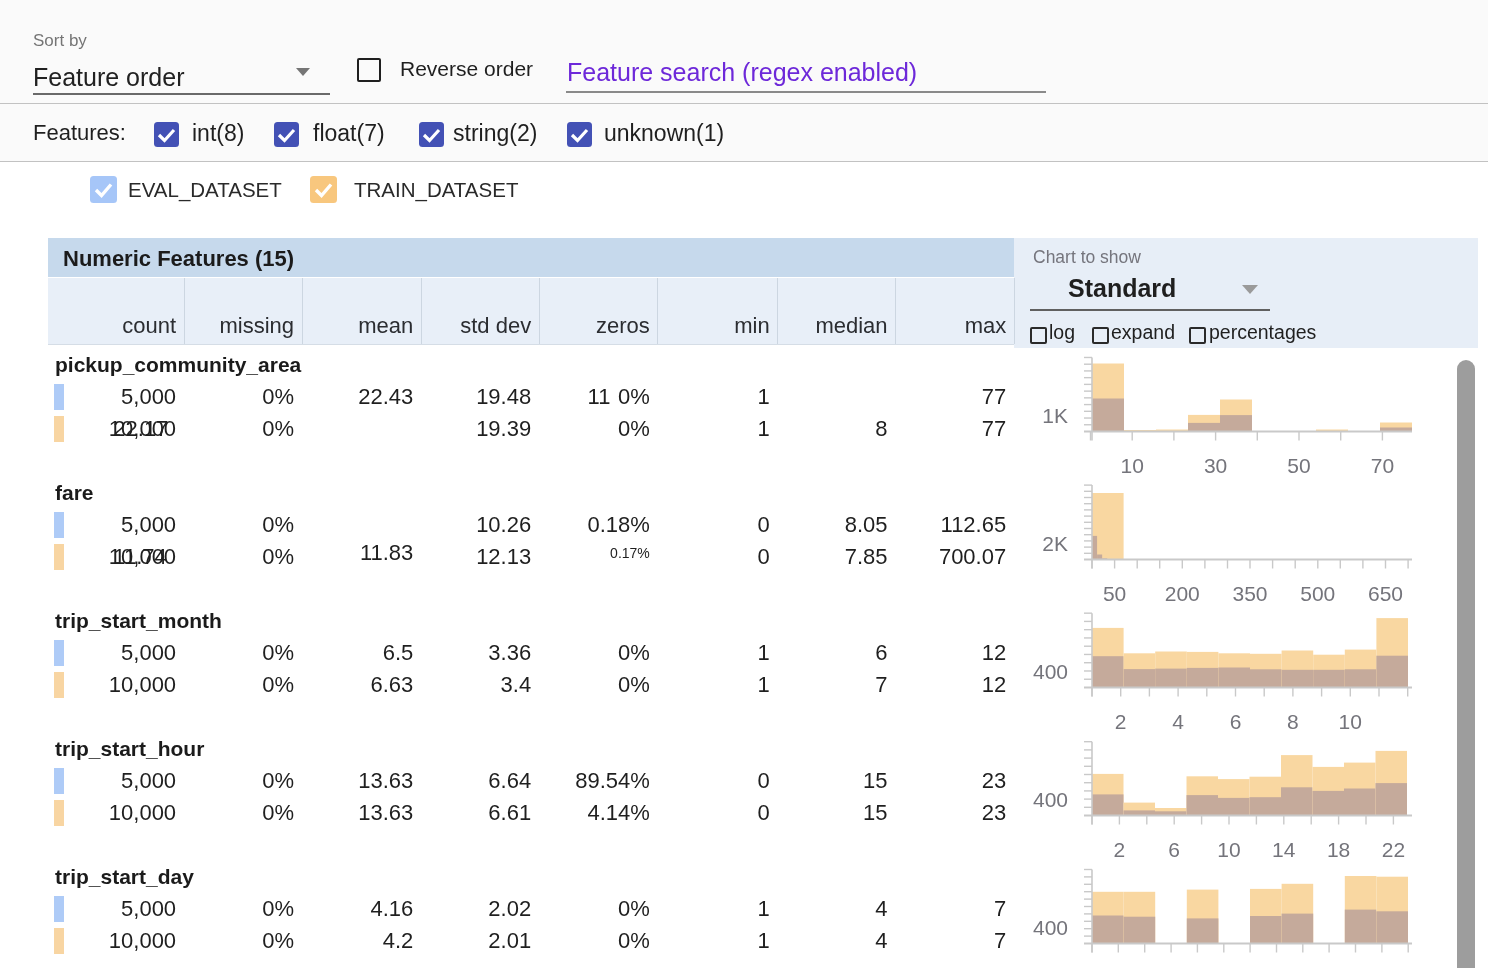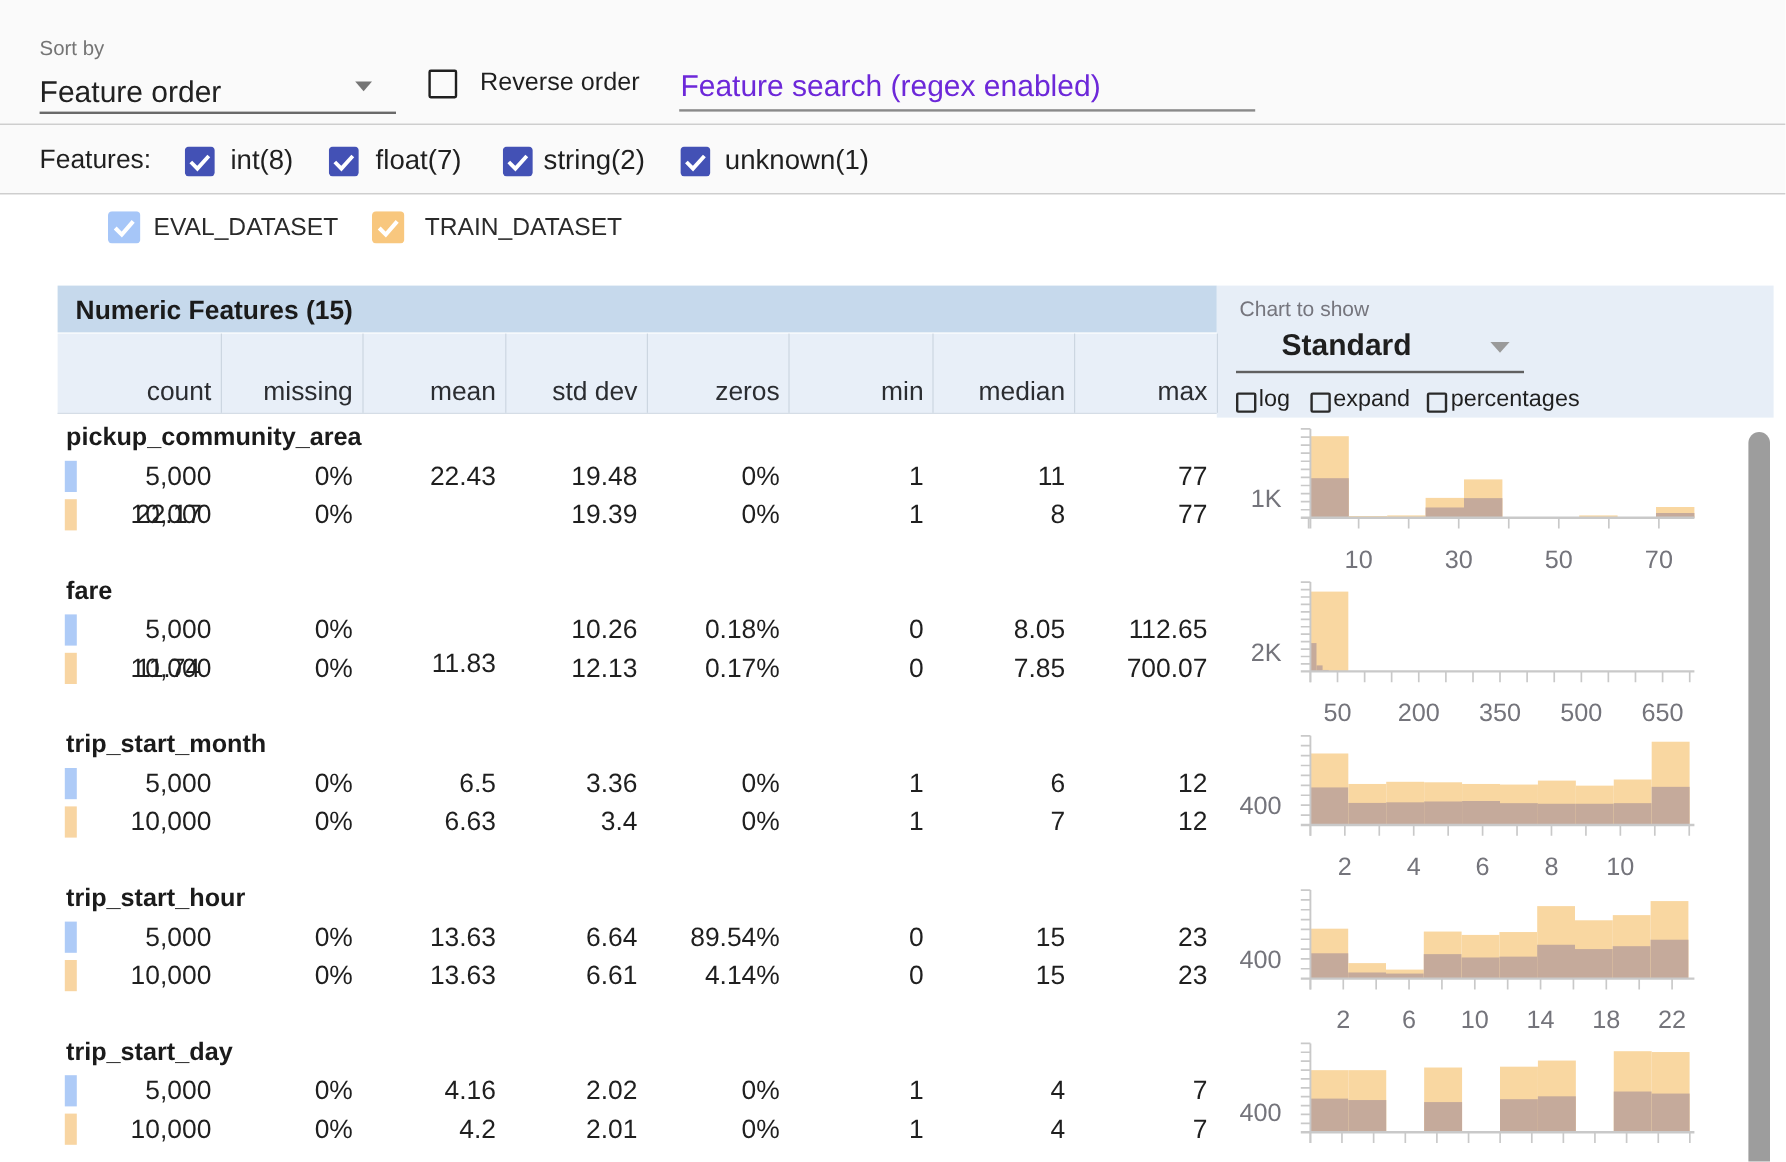--- a/index.html
+++ b/index.html
@@ -83,21 +83,21 @@
 <div style="position:absolute;left:1209px;top:323.4px;font-size:19.5px;color:#1f1f1f;font-weight:normal;line-height:1;white-space:nowrap;">percentages</div>
 <div style="position:absolute;left:55px;top:354.3px;font-size:21px;color:#1b1b1b;font-weight:bold;line-height:1;white-space:nowrap;">pickup_community_area</div>
 <div class="abs" style="left:54px;top:384px;width:10px;height:26px;background:#aecbf7;"></div>
 <div class="abs" style="left:54px;top:416px;width:10px;height:26px;background:#f8d5a2;"></div>
 <div style="position:absolute;left:-123.9px;top:385.9px;width:300px;text-align:right;font-size:22px;color:#1f1f1f;font-weight:normal;line-height:1;white-space:nowrap;">5,000</div>
 <div style="position:absolute;left:-6.0px;top:385.9px;width:300px;text-align:right;font-size:22px;color:#1f1f1f;font-weight:normal;line-height:1;white-space:nowrap;">0%</div>
 <div style="position:absolute;left:113.30000000000001px;top:385.9px;width:300px;text-align:right;font-size:22px;color:#1f1f1f;font-weight:normal;line-height:1;white-space:nowrap;">22.43</div>
 <div style="position:absolute;left:231.20000000000005px;top:385.9px;width:300px;text-align:right;font-size:22px;color:#1f1f1f;font-weight:normal;line-height:1;white-space:nowrap;">19.48</div>
 <div style="position:absolute;left:349.79999999999995px;top:385.9px;width:300px;text-align:right;font-size:22px;color:#1f1f1f;font-weight:normal;line-height:1;white-space:nowrap;">0%</div>
 <div style="position:absolute;left:469.70000000000005px;top:385.9px;width:300px;text-align:right;font-size:22px;color:#1f1f1f;font-weight:normal;line-height:1;white-space:nowrap;">1</div>
-<div style="position:absolute;left:587.6px;top:385.9px;width:300px;text-align:right;font-size:22px;color:#1f1f1f;font-weight:normal;line-height:1;white-space:nowrap;">11</div>
+<div style="position:absolute;left:587.6px;top:385.9px;width:300px;text-align:left;font-size:22px;color:#1f1f1f;font-weight:normal;line-height:1;white-space:nowrap;">11</div>
 <div style="position:absolute;left:706.2px;top:385.9px;width:300px;text-align:right;font-size:22px;color:#1f1f1f;font-weight:normal;line-height:1;white-space:nowrap;">77</div>
 <div style="position:absolute;left:-123.9px;top:417.9px;width:300px;text-align:right;font-size:22px;color:#1f1f1f;font-weight:normal;line-height:1;white-space:nowrap;">10,000</div>
 <div style="position:absolute;left:-6.0px;top:417.9px;width:300px;text-align:right;font-size:22px;color:#1f1f1f;font-weight:normal;line-height:1;white-space:nowrap;">0%</div>
 <div style="position:absolute;left:113.30000000000001px;top:417.9px;width:300px;text-align:left;font-size:22px;color:#1f1f1f;font-weight:normal;line-height:1;white-space:nowrap;">22.17</div>
 <div style="position:absolute;left:231.20000000000005px;top:417.9px;width:300px;text-align:right;font-size:22px;color:#1f1f1f;font-weight:normal;line-height:1;white-space:nowrap;">19.39</div>
 <div style="position:absolute;left:349.79999999999995px;top:417.9px;width:300px;text-align:right;font-size:22px;color:#1f1f1f;font-weight:normal;line-height:1;white-space:nowrap;">0%</div>
 <div style="position:absolute;left:469.70000000000005px;top:417.9px;width:300px;text-align:right;font-size:22px;color:#1f1f1f;font-weight:normal;line-height:1;white-space:nowrap;">1</div>
 <div style="position:absolute;left:587.6px;top:417.9px;width:300px;text-align:right;font-size:22px;color:#1f1f1f;font-weight:normal;line-height:1;white-space:nowrap;">8</div>
 <div style="position:absolute;left:706.2px;top:417.9px;width:300px;text-align:right;font-size:22px;color:#1f1f1f;font-weight:normal;line-height:1;white-space:nowrap;">77</div>
 <div style="position:absolute;left:55px;top:482.3px;font-size:21px;color:#1b1b1b;font-weight:bold;line-height:1;white-space:nowrap;">fare</div>
@@ -108,21 +108,21 @@
 <div style="position:absolute;left:113.30000000000001px;top:513.9px;width:300px;text-align:right;font-size:22px;color:#1f1f1f;font-weight:normal;line-height:1;white-space:nowrap;margin-top:28px;">11.83</div>
 <div style="position:absolute;left:231.20000000000005px;top:513.9px;width:300px;text-align:right;font-size:22px;color:#1f1f1f;font-weight:normal;line-height:1;white-space:nowrap;">10.26</div>
 <div style="position:absolute;left:349.79999999999995px;top:513.9px;width:300px;text-align:right;font-size:22px;color:#1f1f1f;font-weight:normal;line-height:1;white-space:nowrap;">0.18%</div>
 <div style="position:absolute;left:469.70000000000005px;top:513.9px;width:300px;text-align:right;font-size:22px;color:#1f1f1f;font-weight:normal;line-height:1;white-space:nowrap;">0</div>
 <div style="position:absolute;left:587.6px;top:513.9px;width:300px;text-align:right;font-size:22px;color:#1f1f1f;font-weight:normal;line-height:1;white-space:nowrap;">8.05</div>
 <div style="position:absolute;left:706.2px;top:513.9px;width:300px;text-align:right;font-size:22px;color:#1f1f1f;font-weight:normal;line-height:1;white-space:nowrap;">112.65</div>
 <div style="position:absolute;left:-123.9px;top:545.9px;width:300px;text-align:right;font-size:22px;color:#1f1f1f;font-weight:normal;line-height:1;white-space:nowrap;">10,000</div>
 <div style="position:absolute;left:-6.0px;top:545.9px;width:300px;text-align:right;font-size:22px;color:#1f1f1f;font-weight:normal;line-height:1;white-space:nowrap;">0%</div>
 <div style="position:absolute;left:113.30000000000001px;top:545.9px;width:300px;text-align:left;font-size:22px;color:#1f1f1f;font-weight:normal;line-height:1;white-space:nowrap;">11.74</div>
 <div style="position:absolute;left:231.20000000000005px;top:545.9px;width:300px;text-align:right;font-size:22px;color:#1f1f1f;font-weight:normal;line-height:1;white-space:nowrap;">12.13</div>
-<div style="position:absolute;left:349.79999999999995px;top:545.9px;width:300px;text-align:right;font-size:22px;color:#1f1f1f;font-weight:normal;line-height:1;white-space:nowrap;">0.17%</div>
+<div style="position:absolute;left:349.79999999999995px;top:545.9px;width:300px;text-align:right;font-size:14px;color:#1f1f1f;font-weight:normal;line-height:1;white-space:nowrap;">0.17%</div>
 <div style="position:absolute;left:469.70000000000005px;top:545.9px;width:300px;text-align:right;font-size:22px;color:#1f1f1f;font-weight:normal;line-height:1;white-space:nowrap;">0</div>
 <div style="position:absolute;left:587.6px;top:545.9px;width:300px;text-align:right;font-size:22px;color:#1f1f1f;font-weight:normal;line-height:1;white-space:nowrap;">7.85</div>
 <div style="position:absolute;left:706.2px;top:545.9px;width:300px;text-align:right;font-size:22px;color:#1f1f1f;font-weight:normal;line-height:1;white-space:nowrap;">700.07</div>
 <div style="position:absolute;left:55px;top:610.4px;font-size:21px;color:#1b1b1b;font-weight:bold;line-height:1;white-space:nowrap;">trip_start_month</div>
 <div class="abs" style="left:54px;top:640px;width:10px;height:26px;background:#aecbf7;"></div>
 <div class="abs" style="left:54px;top:672px;width:10px;height:26px;background:#f8d5a2;"></div>
 <div style="position:absolute;left:-123.9px;top:641.9px;width:300px;text-align:right;font-size:22px;color:#1f1f1f;font-weight:normal;line-height:1;white-space:nowrap;">5,000</div>
 <div style="position:absolute;left:-6.0px;top:641.9px;width:300px;text-align:right;font-size:22px;color:#1f1f1f;font-weight:normal;line-height:1;white-space:nowrap;">0%</div>
 <div style="position:absolute;left:113.30000000000001px;top:641.9px;width:300px;text-align:right;font-size:22px;color:#1f1f1f;font-weight:normal;line-height:1;white-space:nowrap;">6.5</div>
 <div style="position:absolute;left:231.20000000000005px;top:641.9px;width:300px;text-align:right;font-size:22px;color:#1f1f1f;font-weight:normal;line-height:1;white-space:nowrap;">3.36</div>

